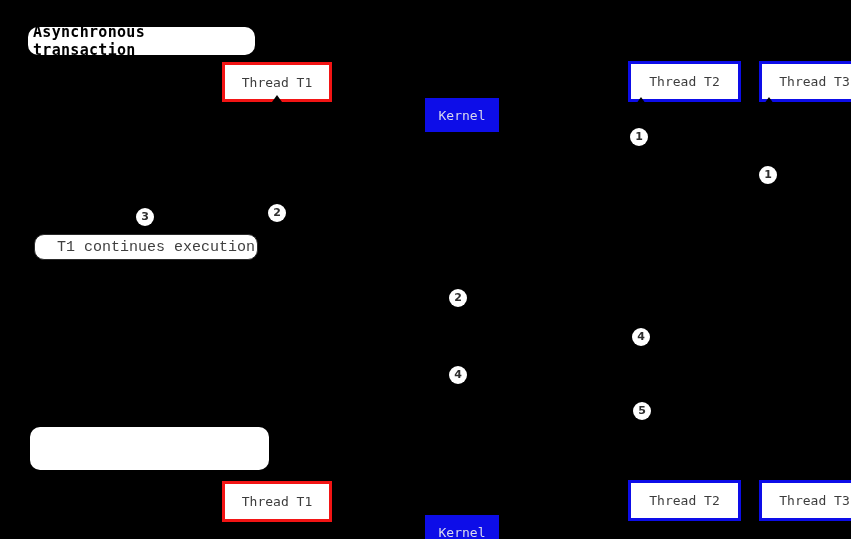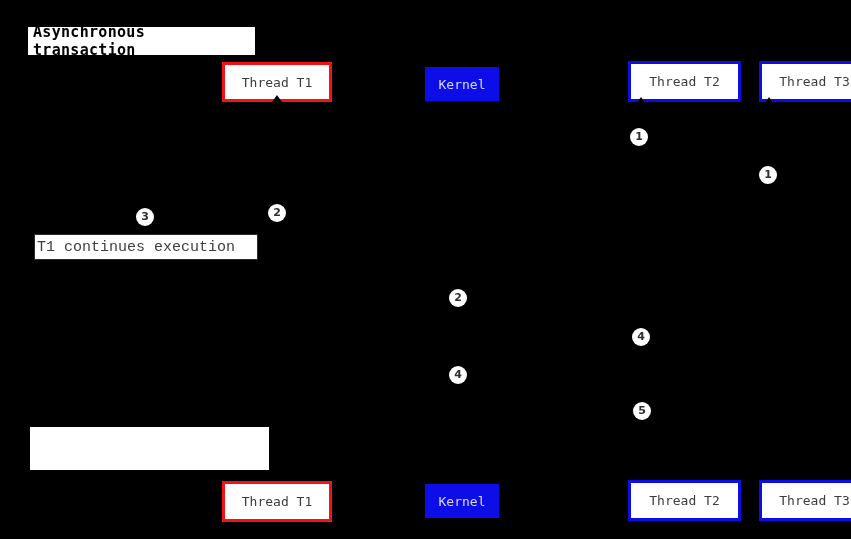--- a/index.html
+++ b/index.html
@@ -14,32 +14,33 @@
     background: var(--background, #000000);
     overflow: hidden;
     font-family: "DejaVu Sans Mono", monospace;
   }
   .label-box {
     position: absolute;
     background: #ffffff;
     box-sizing: border-box;
     display: flex;
     align-items: center;
+    border-radius: 10px;
   }
   .title {
     left: 28px; top: 27px; width: 227px; height: 28px;
     padding-left: 5px;
     font-size: 15px;
     font-weight: bold;
     color: #000000;
     letter-spacing: 0.3px;
   }
   .note {
     left: 34px; top: 234px; width: 224px; height: 26px;
-    padding-left: 2px;
+    padding-left: 22px;
     border: 1px solid #2a2a2a;
     font-family: "Liberation Mono", monospace;
     font-size: 15px;
     color: #3f3f3f;
   }
   .blank-note {
     left: 30px; top: 427px; width: 239px; height: 43px;
   }
   .actor-box {
     position: absolute;
@@ -47,21 +48,21 @@
     background: #ffffff;
     display: flex;
     align-items: center;
     justify-content: center;
     font-size: 13px;
     color: var(--box-text, #3d3d3d);
     white-space: pre;
   }
   .red-outline  { border: 3px solid var(--red-accent, #f21414); }
   .blue-outline { border: 3px solid var(--blue-accent, #0d0de8); margin-left: 44px; }
-  .blue-filled  { background: var(--blue-accent, #0d0de8); color: var(--kernel-text, #d9d9ee); }
+  .blue-filled  { background: var(--blue-accent, #0d0de8); color: var(--kernel-text, #d9d9ee); margin-top: 31px; }
 
   
   .pos-t1-top     { left: 222px; top: 62px; width: 110px; height: 40px; }
   .pos-kernel-top { left: 425px; top: 67px; width: 74px;  height: 34px; }
   .pos-t2-top     { left: 584px; top: 61px; width: 113px; height: 41px; }
   .pos-t3-top     { left: 715px; top: 61px; width: 111px; height: 41px; }
   
   .pos-t1-bot     { left: 222px; top: 481px; width: 110px; height: 41px; }
   .pos-kernel-bot { left: 425px; top: 484px; width: 74px;  height: 34px; }
   .pos-t2-bot     { left: 584px; top: 480px; width: 113px; height: 41px; }

